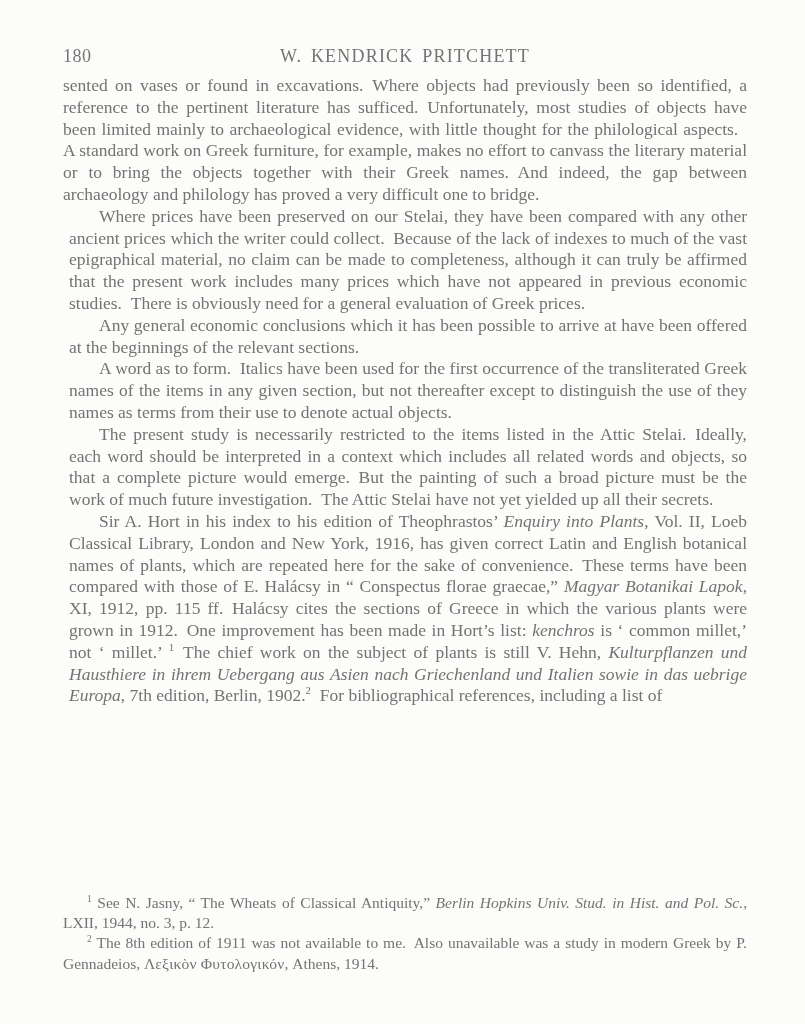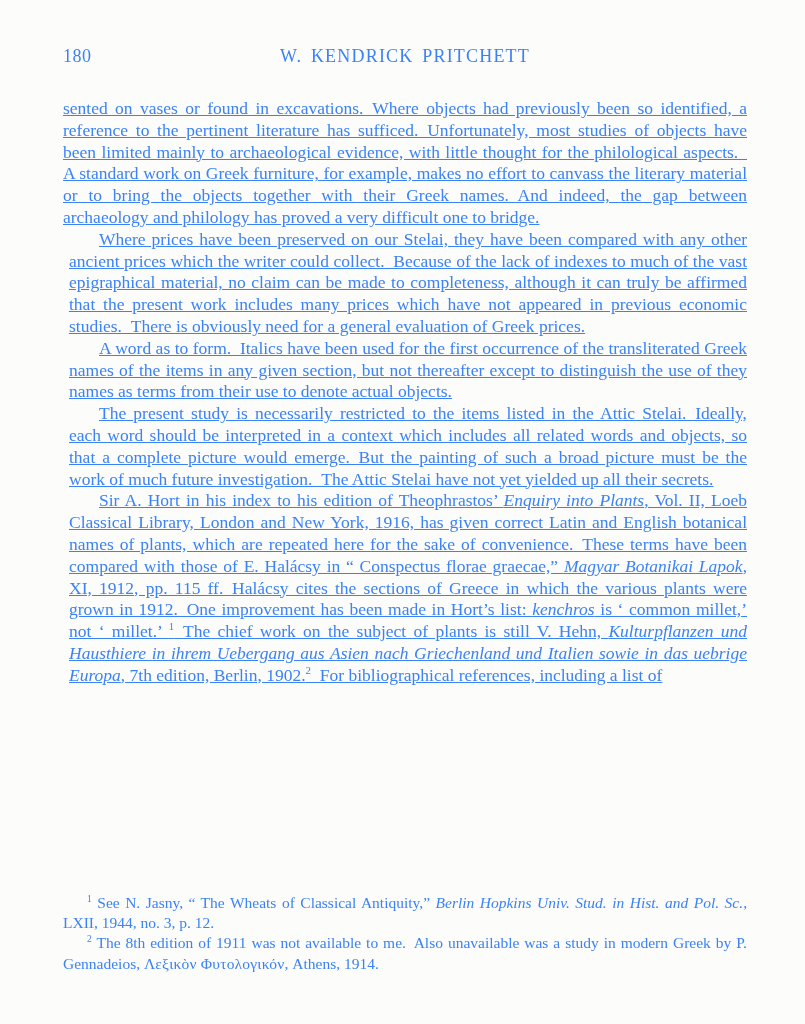--- a/index.html
+++ b/index.html
@@ -2,21 +2,21 @@
 <html><head>
 <meta charset="utf-8">
 <style>
   html, body { margin: 0; padding: 0; background: #e8e8e6; }
   .page {
     position: relative;
     width: 805px;
     height: 1024px;
     margin: 0 auto;
     background: #fcfcfa;
-    color: #3b82f6;
+    color: #737373;
     font-family: "Liberation Serif", "DejaVu Serif", serif;
     overflow: hidden;
   }
   .running-header {
     position: absolute;
     top: 46px;
     left: 63px;
     width: 684px;
     font-size: 18px;
     text-align: center;
@@ -26,27 +26,26 @@
     left: 0;
     top: 0;
     letter-spacing: 0.5px;
   }
   .running-title {
     letter-spacing: 1.2px;
     word-spacing: 3px;
   }
   .content {
     position: absolute;
-    top: 98px;
+    top: 75px;
     left: 63px;
     width: 684px;
     font-size: 17.5px;
     line-height: 21.8px;
     text-align: justify;
-    text-decoration: underline;
   }
   .content p { margin: 0; }
   .content p.indent { text-indent: 30px; margin-left: 6px; }
   .section-heading {
     margin: 34px 0 14px 0;
     font-size: 18px;
     text-align: center;
     letter-spacing: 1.1px;
     word-spacing: 4px;
     text-indent: 0 !important;
@@ -76,20 +75,21 @@
 
   <div class="running-header">
     <span class="page-number">180</span>
     <span class="running-title">W. KENDRICK PRITCHETT</span>
   </div>
 
   <div class="content">
     <div>
         <p><span>sented on vases or found in excavations. Where objects had previously been so identified, a reference to the pertinent literature has sufficed. Unfortunately, most studies of objects have been limited mainly to archaeological evidence, with little thought for the philological aspects. A standard work on Greek furniture, for example, makes no effort to canvass the literary material or to bring the objects together with their Greek names. And indeed, the gap between archaeology and philology has proved a very difficult one to bridge.</span></p>
         <p class="indent"><span>Where prices have been preserved on our Stelai, they have been compared with any other ancient prices which the writer could collect. Because of the lack of indexes to much of the vast epigraphical material, no claim can be made to completeness, although it can truly be affirmed that the present work includes many prices which have not appeared in previous economic studies. There is obviously need for a general evaluation of Greek prices.</span></p>
+        <p class="indent"><span>Any general economic conclusions which it has been possible to arrive at have been offered at the beginnings of the relevant sections.</span></p>
         <p class="indent"><span>A word as to form. Italics have been used for the first occurrence of the transliterated Greek names of the items in any given section, but not thereafter except to distinguish the use of they names as terms from their use to denote actual objects.</span></p>
         <p class="indent"><span>The present study is necessarily restricted to the items listed in the Attic Stelai. Ideally, each word should be interpreted in a context which includes all related words and objects, so that a complete picture would emerge. But the painting of such a broad picture must be the work of much future investigation. The Attic Stelai have not yet yielded up all their secrets.</span></p>
       </div>
 
 
     <div>
         <p class="indent"><span>Sir A. Hort in his index to his edition of Theophrastos’ </span><em>Enquiry into Plants</em><span>, Vol. II, Loeb Classical Library, London and New York, 1916, has given correct Latin and English botanical names of plants, which are repeated here for the sake of convenience. These terms have been compared with those of E. Halácsy in “ Conspectus florae graecae,” </span><em>Magyar Botanikai Lapok</em><span>, XI, 1912, pp. 115 ff. Halácsy cites the sections of Greece in which the various plants were grown in 1912. One improvement has been made in Hort’s list: </span><em>kenchros</em><span> is ‘ common millet,’ not ‘ millet.’ </span><sup>1</sup><span> The chief work on the subject of plants is still V. Hehn, </span><em>Kulturpflanzen und Hausthiere in ihrem Uebergang aus Asien nach Griechenland und Italien sowie in das uebrige Europa</em><span>, 7th edition, Berlin, 1902.</span><sup>2</sup><span> For bibliographical references, including a list of</span></p>
       </div>
   </div>
 

